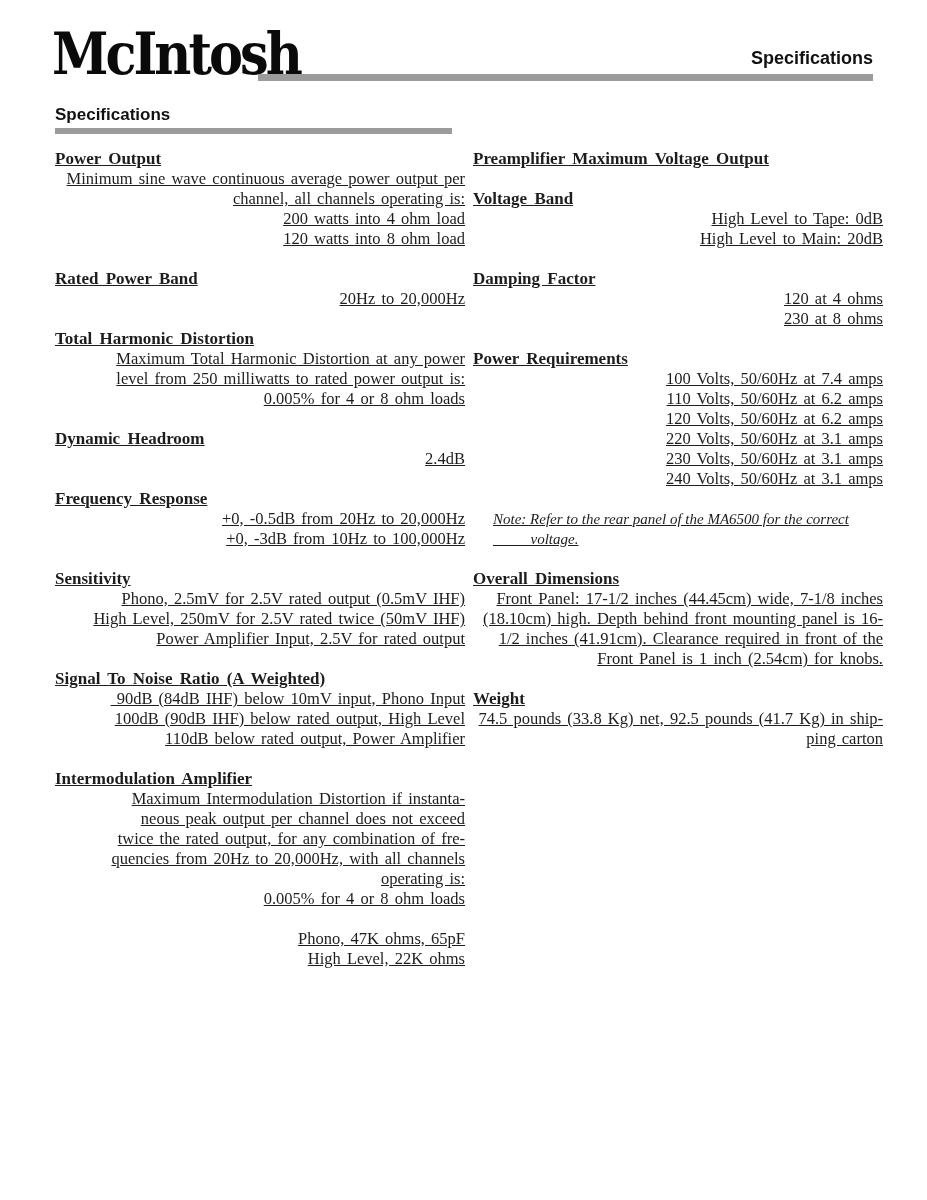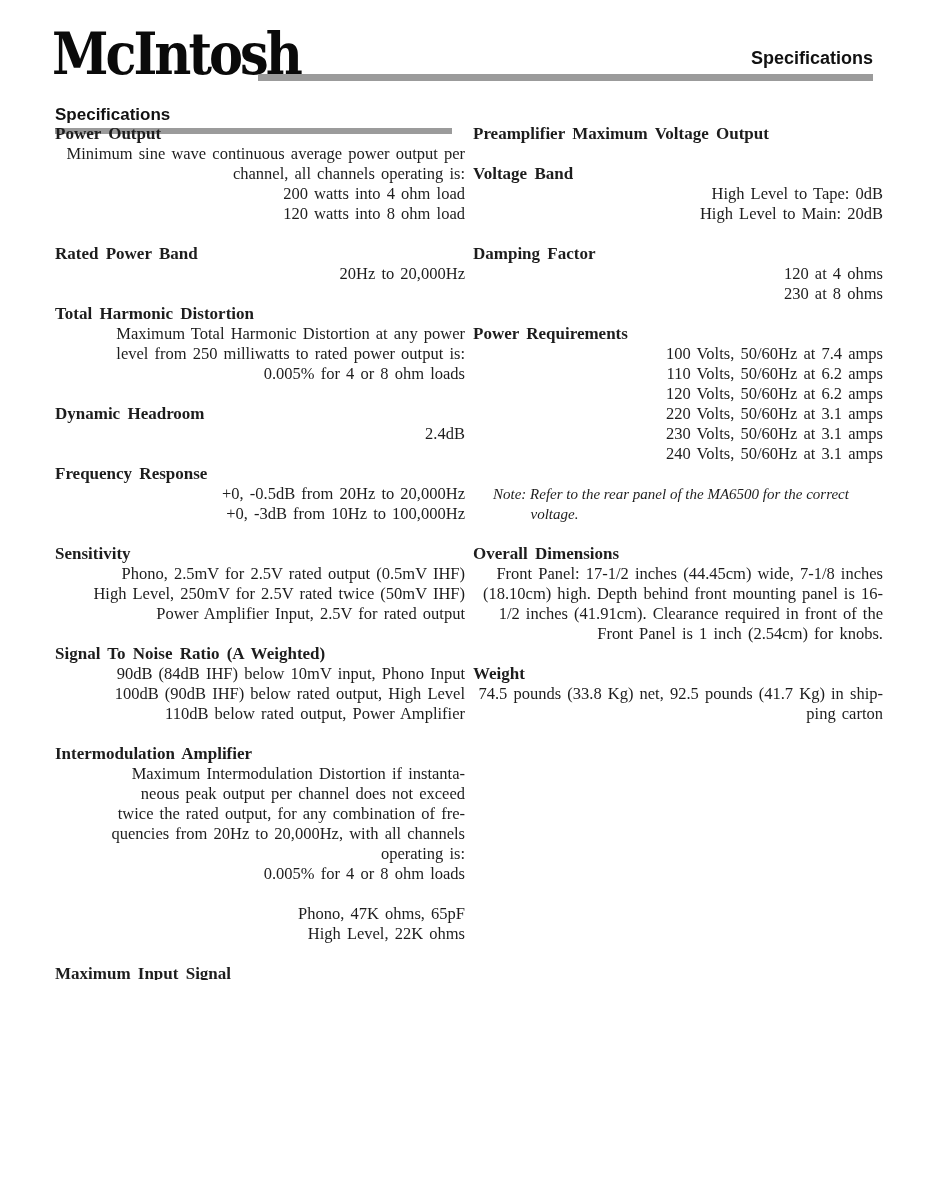--- a/index.html
+++ b/index.html
@@ -58,23 +58,24 @@
     left: 55px;
     top: 128px;
     width: 397px;
     height: 6px;
     background: #9b9b9b;
   }
   
   .columns {
     position: absolute;
     left: 55px;
-    top: 124px;
+    top: 149px;
     width: 828px;
     display: flex;
+    text-decoration: underline;
   }
   .col { width: 410px; }
   .col.left  { margin-right: 8px; }
   .spec-section { margin: 0 0 20px 0; }
   .spec-heading {
     font-weight: bold;
     font-size: 17px;
     line-height: 20px;
     word-spacing: 3px;
     white-space: pre;

